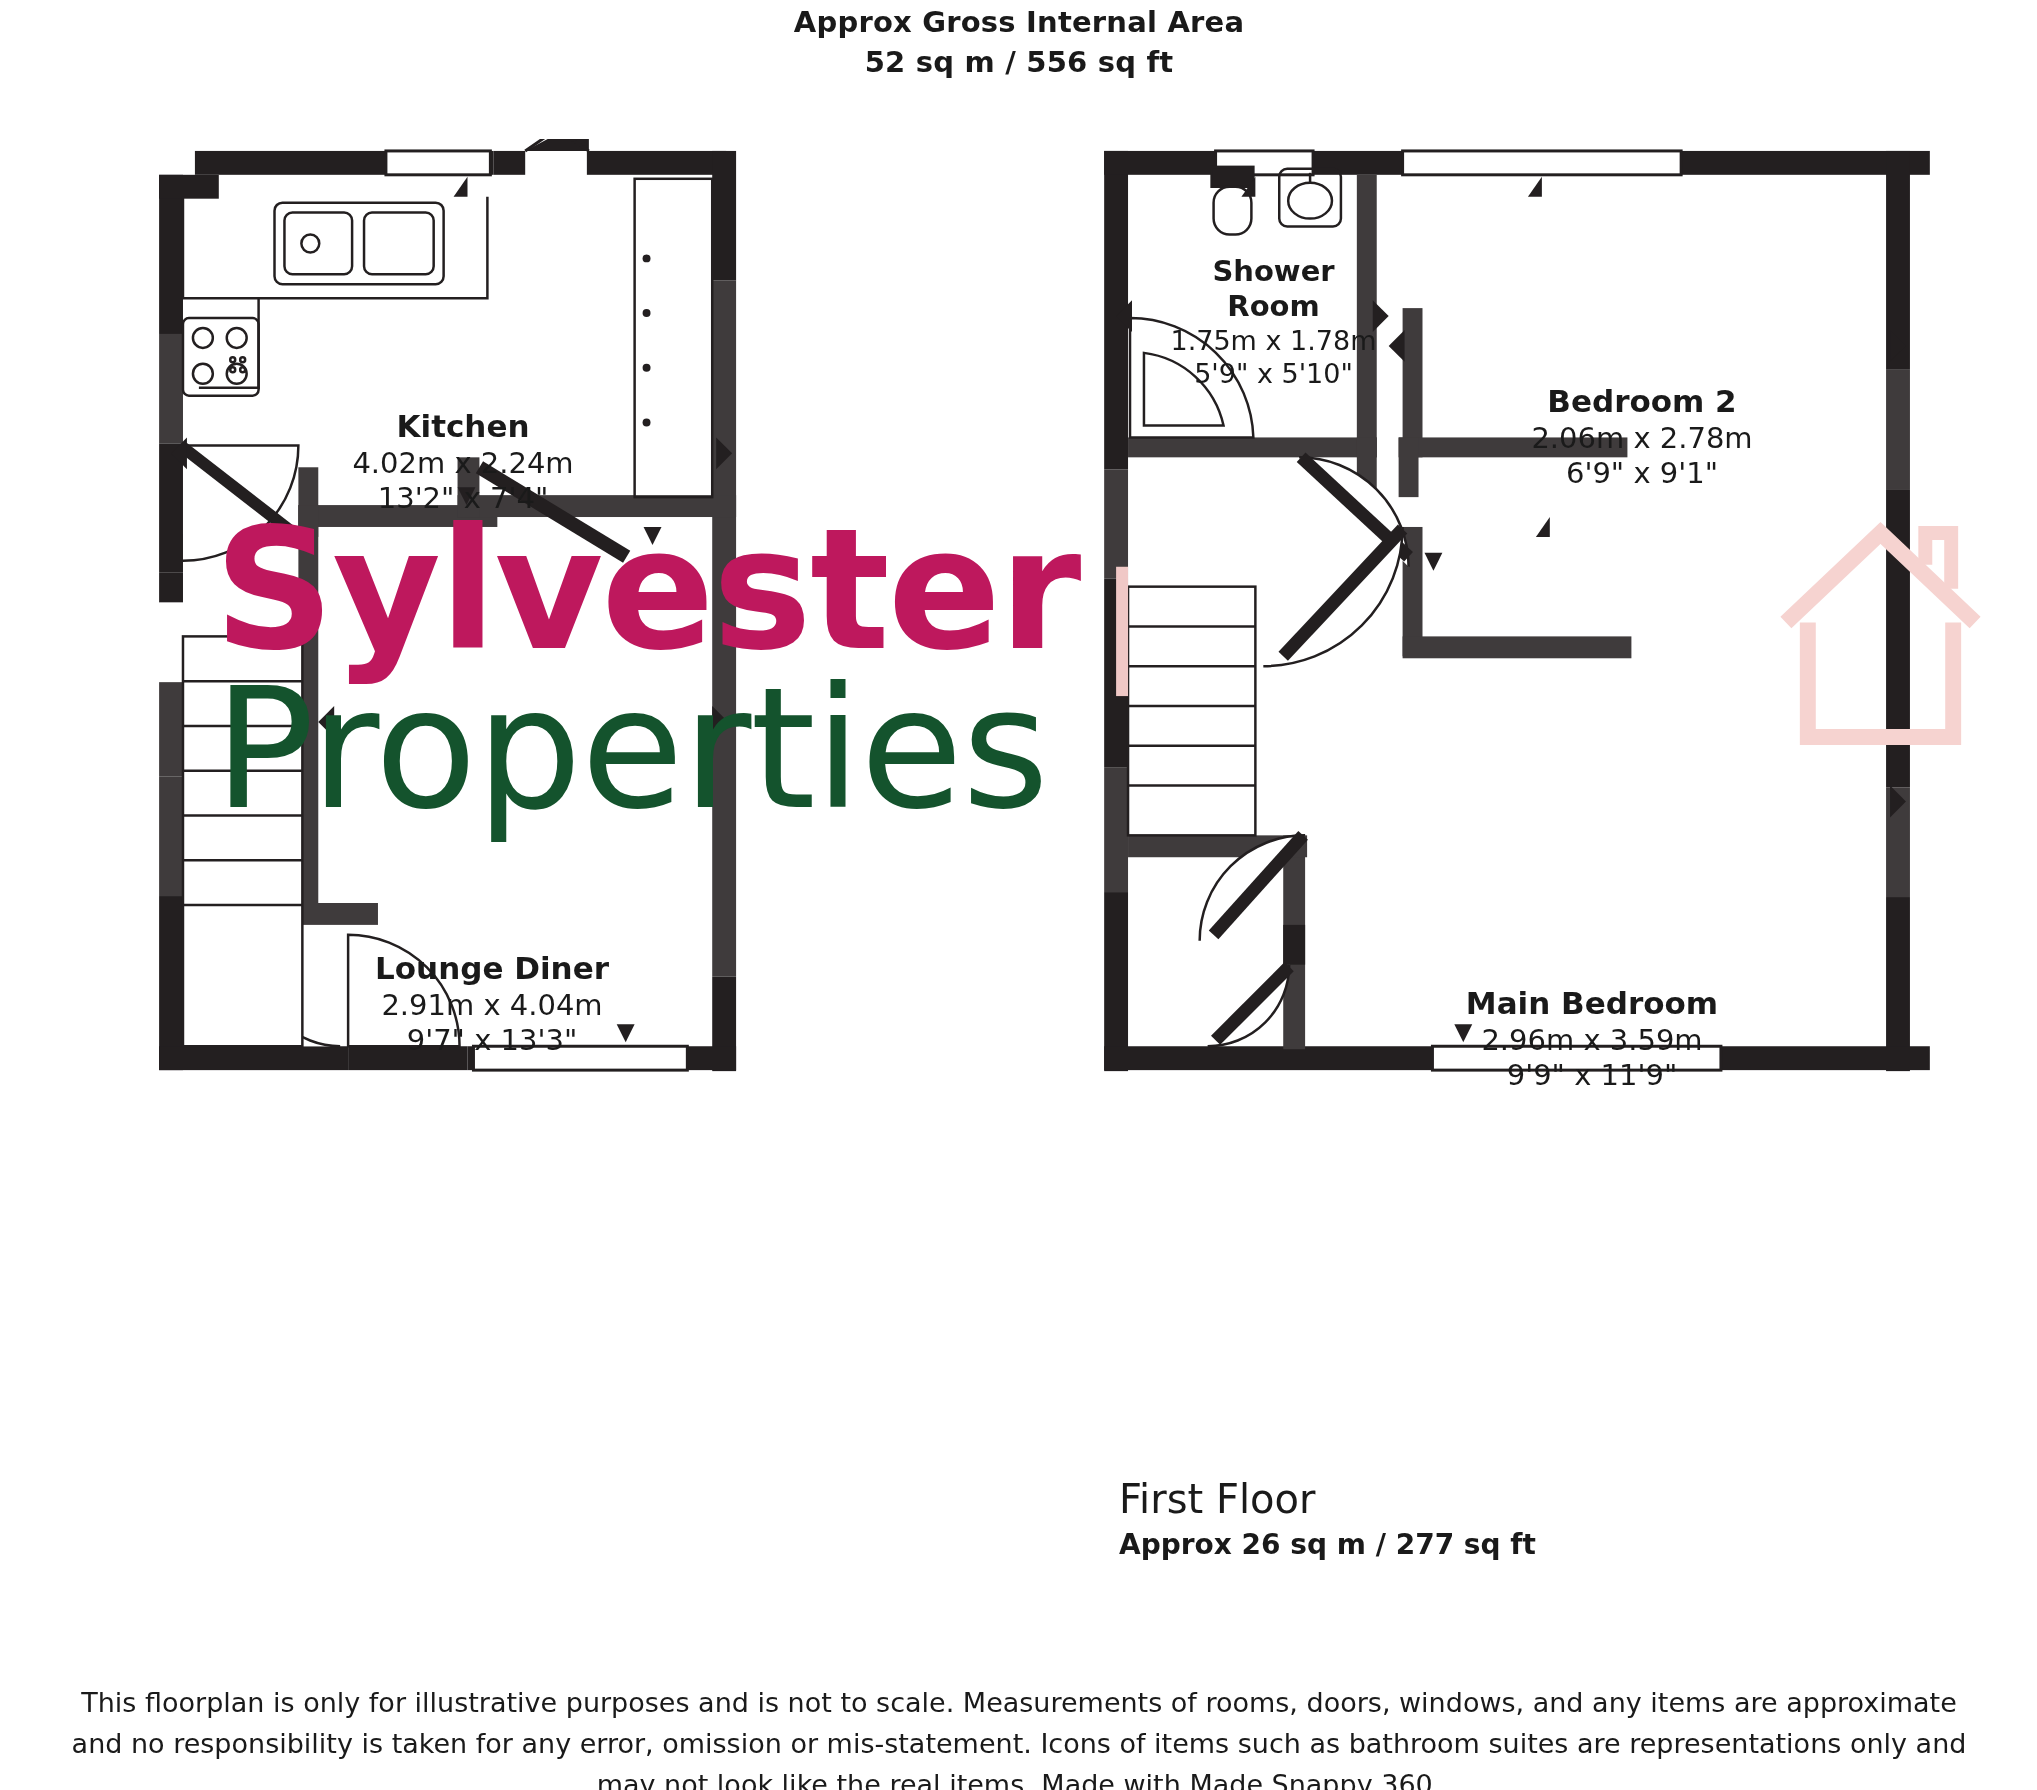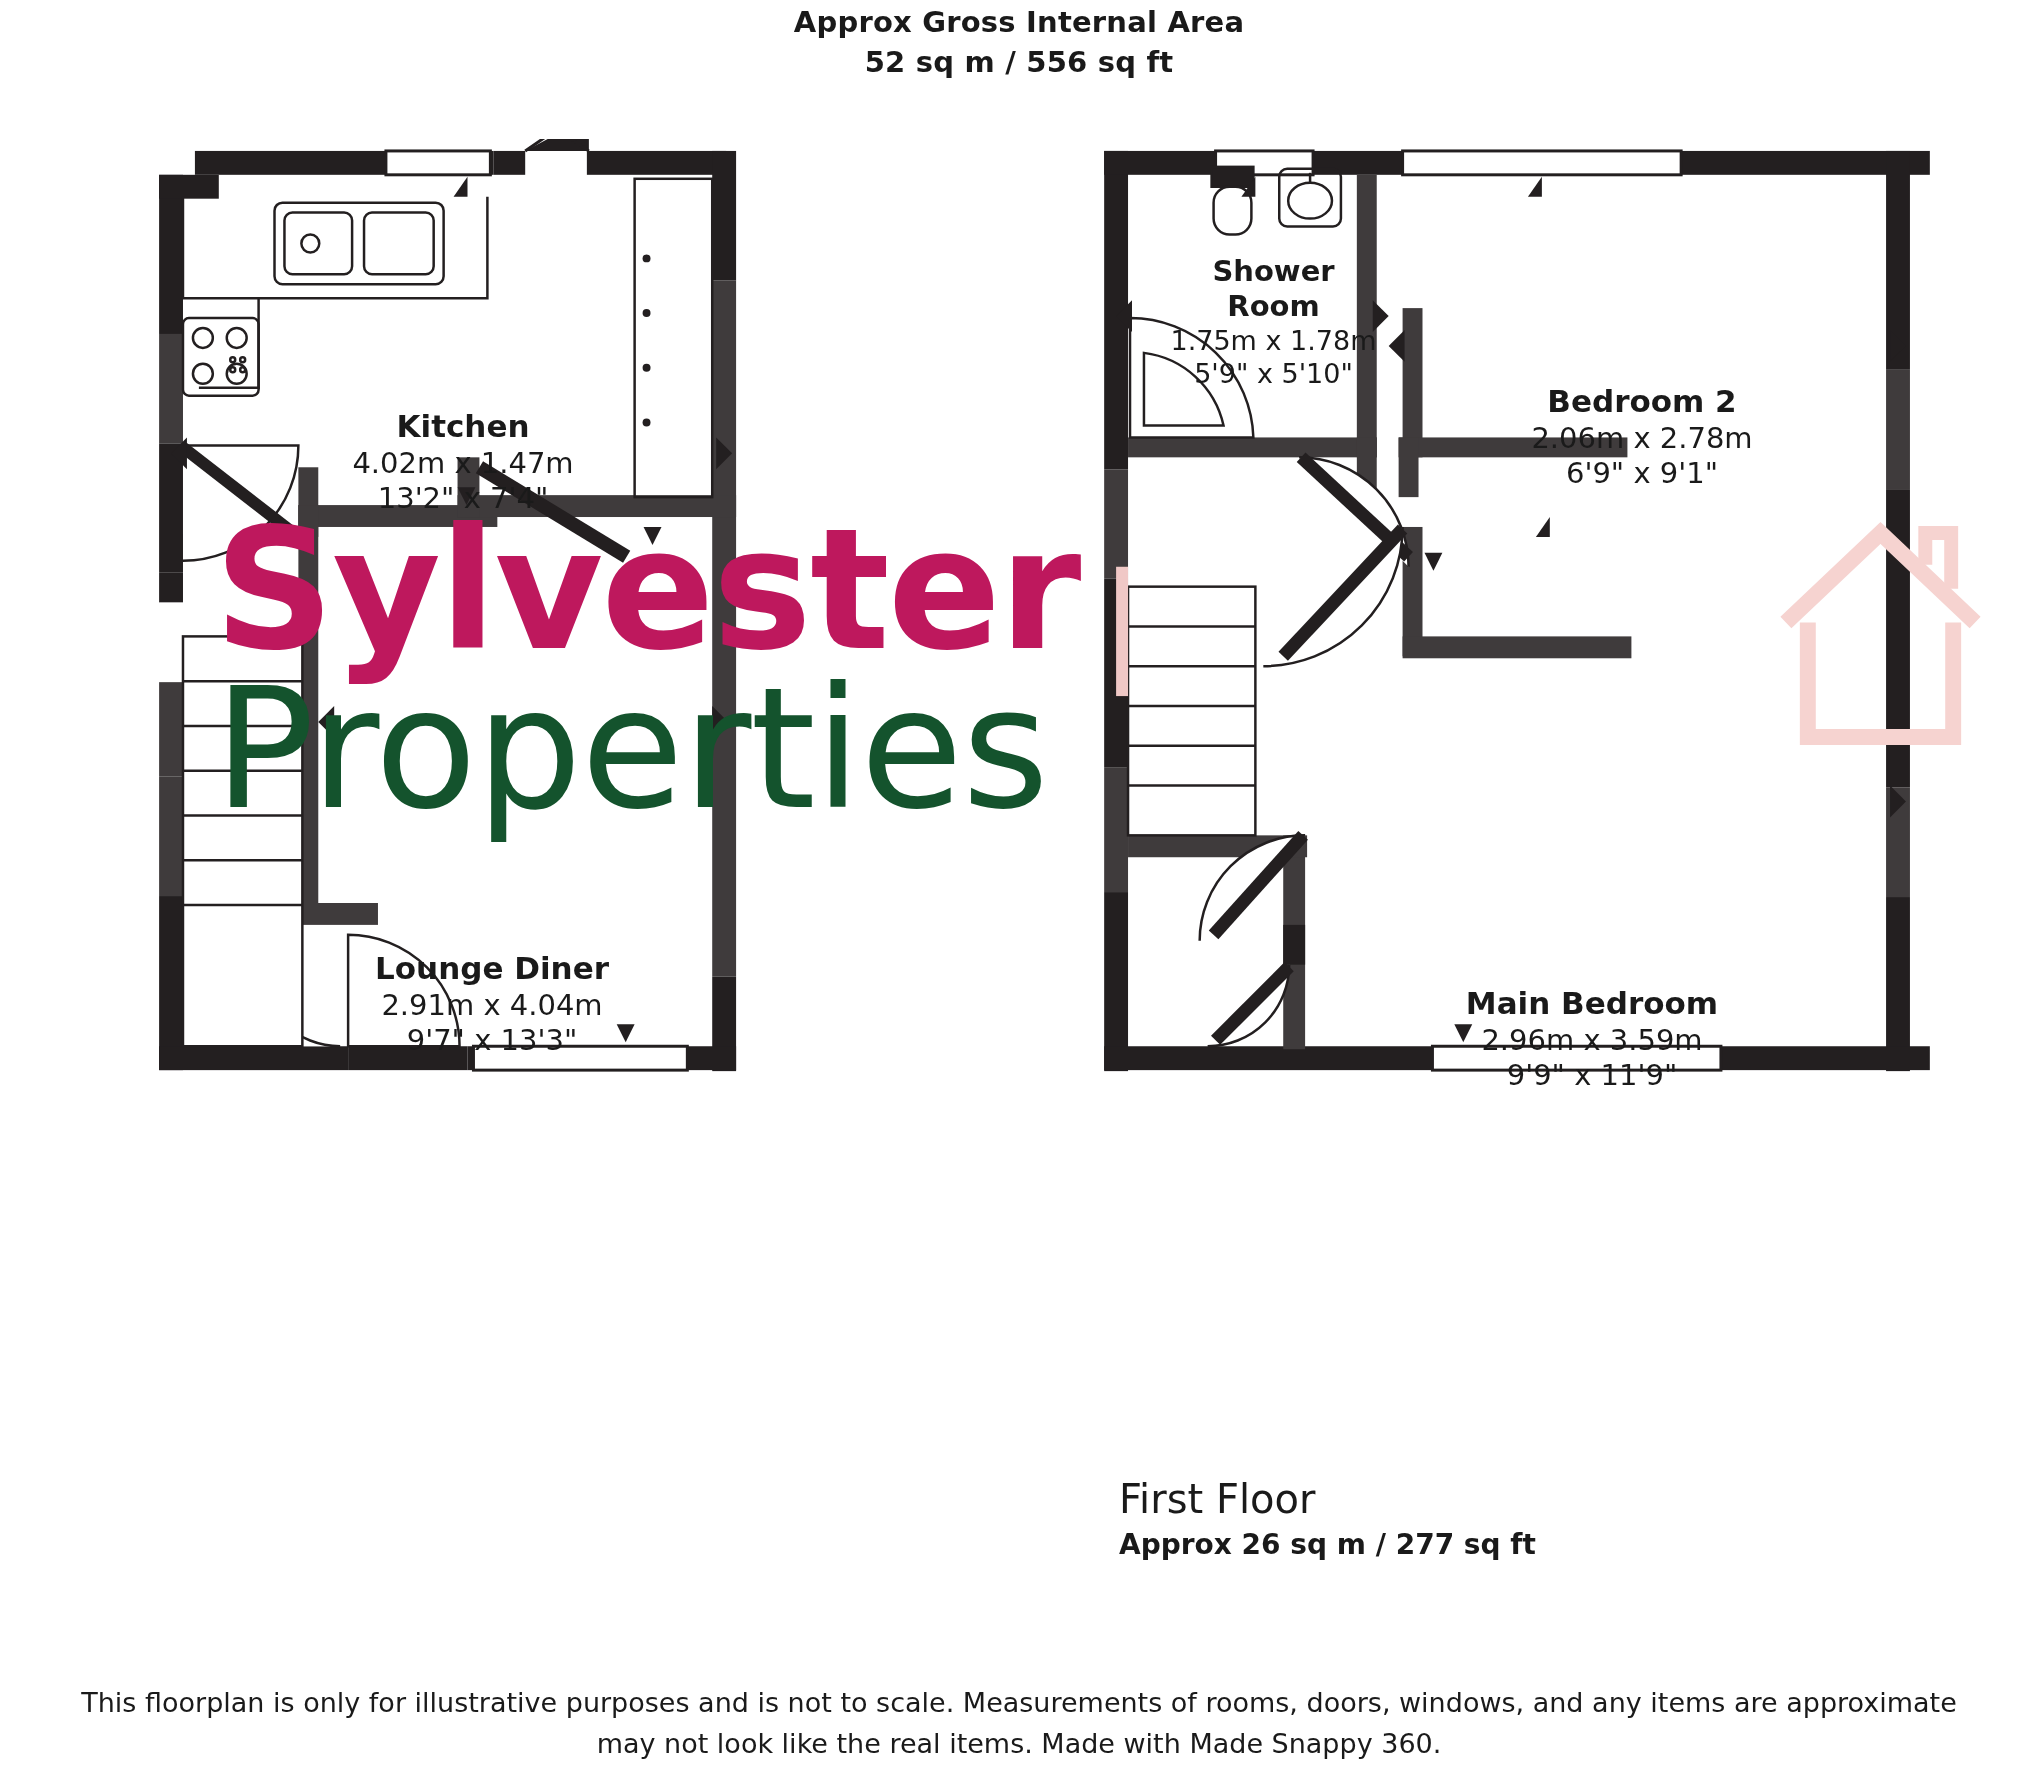--- a/index.html
+++ b/index.html
@@ -253,21 +253,21 @@
       <polygon points="176,570 160,586 176,602"></polygon>
       <polygon points="556,570 572,586 556,602"></polygon>
       <polygon points="318,350 300,350 309,368"></polygon>
       <polygon points="505,390 487,390 496,408"></polygon>
       <polygon points="478,890 460,890 469,908"></polygon>
     </g>
   </svg>
 
   <div class="roomlabel" style="left:299px; top:408px; width:328px;">
     <span class="name">Kitchen</span>
-    <span class="dim">4.02m x 1.47m</span>
+    <span class="dim">4.02m x 2.24m</span>
     <span class="dim">13'2" x 7'4"</span>
   </div>
 
   <div class="roomlabel" style="left:328px; top:950px; width:328px;">
     <span class="name">Lounge Diner</span>
     <span class="dim">2.91m x 4.04m</span>
     <span class="dim">9'7" x 13'3"</span>
   </div>
 
   <svg class="plan" style="left:1104px; top:139px;" width="826" height="955" viewBox="0 0 830 960">
@@ -392,17 +392,18 @@
   </div>
 
 
   <div class="floorcap" style="left:1119px; top:1473px;">
     <div class="title">First Floor</div>
     <div class="sub">Approx 26 sq m / 277 sq ft</div>
   </div>
 
   <div class="disclaimer">
     <div>This floorplan is only for illustrative purposes and is not to scale. Measurements of rooms, doors, windows, and any items are approximate</div>
+    <div>and no responsibility is taken for any error, omission or mis-statement. Icons of items such as bathroom suites are representations only and</div>
     <div>may not look like the real items. Made with Made Snappy 360.</div>
   </div>
 
 </div>
 
 
 </body></html>

